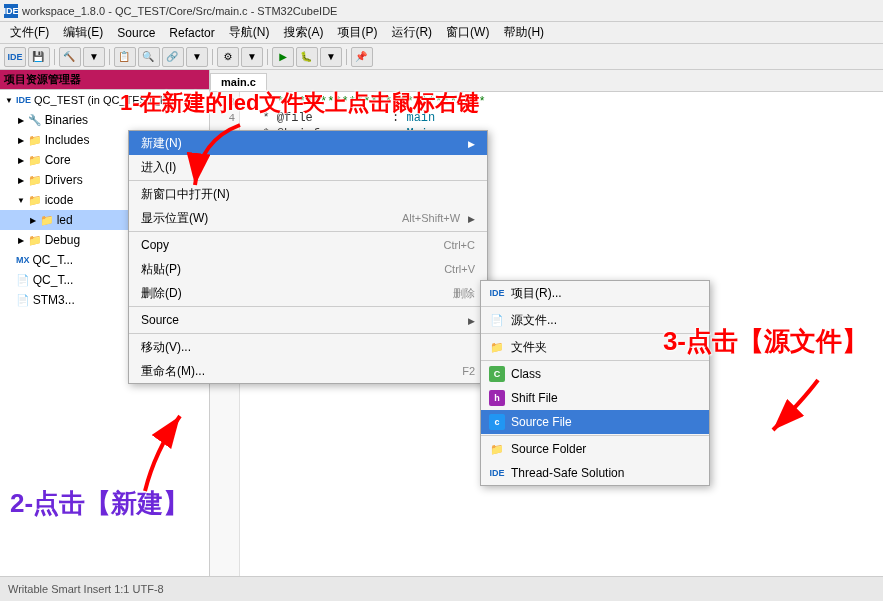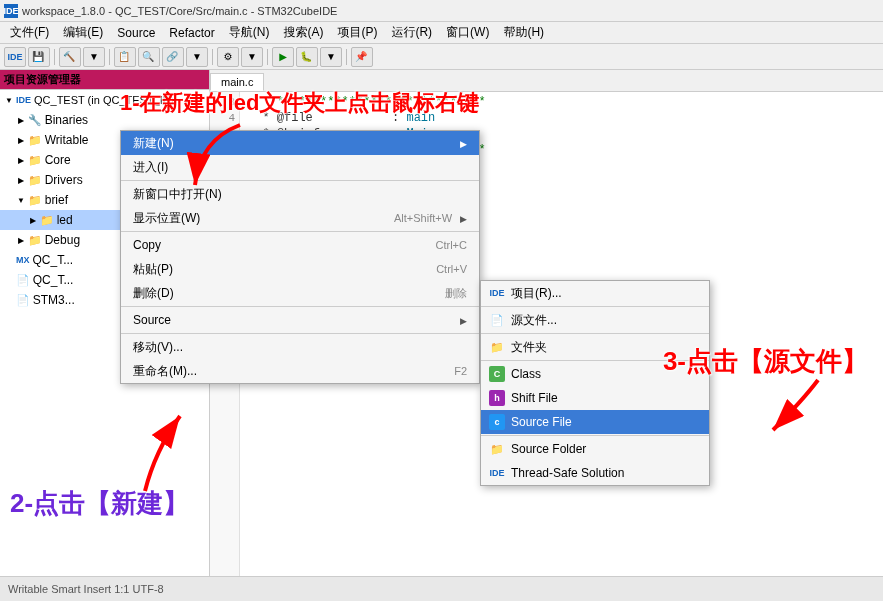--- a/index.html
+++ b/index.html
@@ -149,20 +149,21 @@
       display: flex;
       align-items: flex-end;
     }
     .editor-tab {
       padding: 2px 10px;
       border: 1px solid #ccc;
       background: #e8e8e8;
       font-size: 11px;
       margin-right: 14px;
       cursor: pointer;
+      font-weight: bold;
     }
     .editor-tab.active {
       background: white;
       border-bottom: 1px solid white;
     }
     .code-area {
       display: flex;
       height: calc(100% - 22px);
       font-family: 'Courier New', monospace;
       font-size: 12px;
@@ -188,21 +189,21 @@
     .code-line {
       height: 16px;
       line-height: 16px;
       white-space: pre;
     }
     .code-comment { color: #007700; }
 
     
     .context-menu {
       position: absolute;
-      left: 120px;
+      left: 128px;
       top: 130px;
       width: 360px;
       background: #f5f5f5;
       border: 1px solid #aaa;
       box-shadow: 2px 2px 8px rgba(0,0,0,0.3);
       z-index: 100;
       font-size: 12px;
     }
     .ctx-item {
       height: 24px;
@@ -283,21 +284,21 @@
     .annotation-text-2 {
       bottom: 80px;
       left: 10px;
       color: #6d28d9;
       font-size: 26px;
       font-weight: bold;
       text-shadow: 1px 1px 2px white, -1px -1px 2px white;
       white-space: nowrap;
     }
     .annotation-text-3 {
-      top: 344px;
+      top: 324px;
       right: 15px;
       color: red;
       font-size: 26px;
       font-weight: bold;
       text-shadow: 1px 1px 2px white, -1px -1px 2px white;
       white-space: nowrap;
     }
 
     
     .arrow-1 {
@@ -409,39 +410,39 @@
 
     <div class="tree-item tree-indent-1">
       <span class="expand-arrow">▶</span>
       <span style="font-size:11px;margin-right:3px">🔧</span>
       <span>Binaries</span>
     </div>
 
     <div class="tree-item tree-indent-1">
       <span class="expand-arrow">▶</span>
       <span style="font-size:11px;margin-right:3px">📁</span>
-      <span>Writable</span>
+      <span>Includes</span>
     </div>
 
     <div class="tree-item tree-indent-1">
       <span class="expand-arrow">▶</span>
       <span style="font-size:11px;margin-right:3px">📁</span>
       <span>Core</span>
     </div>
 
     <div class="tree-item tree-indent-1">
       <span class="expand-arrow">▶</span>
       <span style="font-size:11px;margin-right:3px">📁</span>
       <span>Drivers</span>
     </div>
 
     <div class="tree-item tree-indent-1">
       <span class="expand-arrow">▼</span>
       <span style="font-size:11px;margin-right:3px">📁</span>
-      <span>brief</span>
+      <span>icode</span>
     </div>
 
     <div class="tree-item tree-indent-2 led-item">
       <span class="expand-arrow">▶</span>
       <span style="font-size:11px;margin-right:3px">📁</span>
       <span>led</span>
     </div>
 
     <div class="tree-item tree-indent-1">
       <span class="expand-arrow">▶</span>

